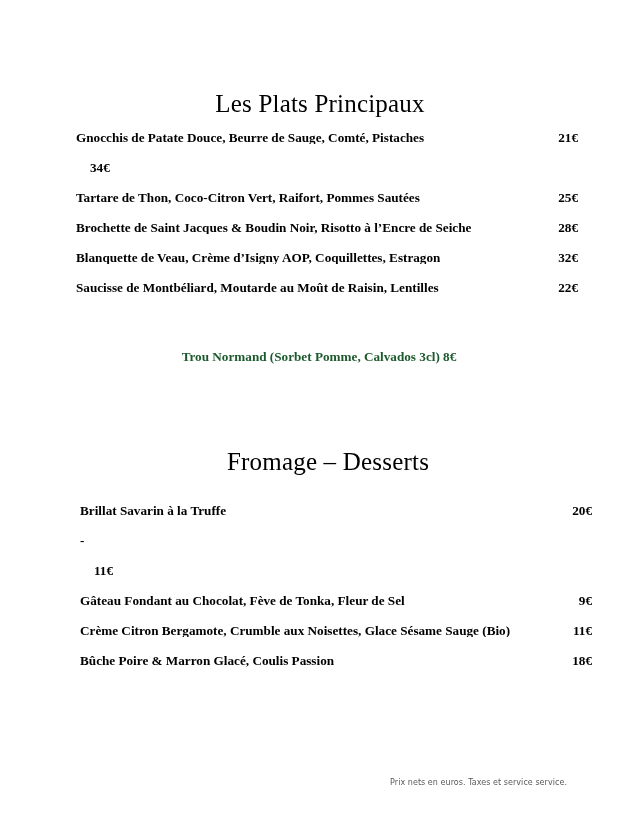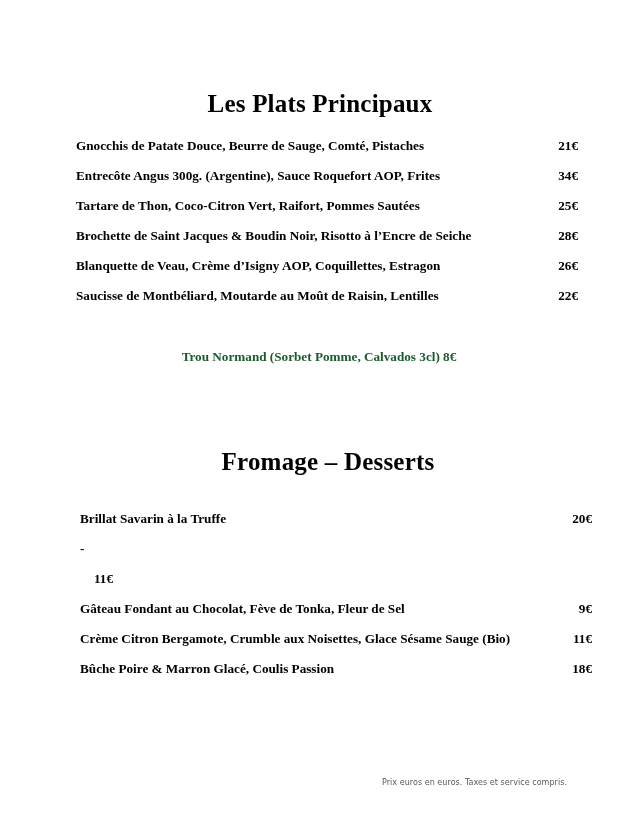--- a/index.html
+++ b/index.html
@@ -20,21 +20,21 @@
   .page {
     position: relative;
     width: 640px;
     height: 828px;
     box-sizing: border-box;
   }
 
   
   .section-title {
     text-align: center;
-    font-weight: bold;
+    font-weight: normal;
     font-size: 25px;
     letter-spacing: 0.2px;
     color: #000000;
     font-family: "Liberation Serif", "DejaVu Serif", serif;
   }
 
   #title-mains {
     position: absolute;
     left: 0;
     right: 0;
@@ -63,21 +63,21 @@
   }
 
   #list-desserts {
     left: 80px;
     right: 48px;
     top: 504px;
   }
 
   .menu-row {
     display: flex;
-    align-items: center;
+    align-items: flex-start;
     justify-content: space-between;
     font-size: 13.2px;
     font-weight: bold;
     line-height: 1;
     height: 30px;
     white-space: nowrap;
   }
 
   .menu-row .item-name {
     flex: 0 1 auto;
@@ -129,34 +129,33 @@
 <div class="page">
 
   <h1 class="section-title" id="title-mains">Les Plats Principaux</h1>
 
   <ul class="menu-list" id="list-mains">
       <li class="menu-row">
         <span class="item-name">Gnocchis de Patate Douce, Beurre de Sauge, Comté, Pistaches</span>
         <span class="item-price">21€</span>
       </li>
       <li class="menu-row">
-        <span class="item-name">Entrecôte Angus 300g. (Argentine), Sauce Roquefort AOP, Frites</span>
         <span class="item-price">34€</span>
       </li>
       <li class="menu-row">
         <span class="item-name">Tartare de Thon, Coco-Citron Vert, Raifort, Pommes Sautées</span>
         <span class="item-price">25€</span>
       </li>
       <li class="menu-row">
         <span class="item-name">Brochette de Saint Jacques &amp; Boudin Noir, Risotto à l’Encre de Seiche</span>
         <span class="item-price">28€</span>
       </li>
       <li class="menu-row">
         <span class="item-name">Blanquette de Veau, Crème d’Isigny AOP, Coquillettes, Estragon</span>
-        <span class="item-price">26€</span>
+        <span class="item-price">32€</span>
       </li>
       <li class="menu-row">
         <span class="item-name">Saucisse de Montbéliard, Moutarde au Moût de Raisin, Lentilles</span>
         <span class="item-price">22€</span>
       </li>
     </ul>
 
   <div id="palate-cleanser" style="color: rgb(28, 90, 45);">Trou Normand (Sorbet Pomme, Calvados 3cl) 8€</div>
 
   <h1 class="section-title" id="title-desserts">Fromage – Desserts</h1>
@@ -180,15 +179,15 @@
       <li class="menu-row">
         <span class="item-name">Crème Citron Bergamote, Crumble aux Noisettes, Glace Sésame Sauge (Bio)</span>
         <span class="item-price">11€</span>
       </li>
       <li class="menu-row">
         <span class="item-name">Bûche Poire &amp; Marron Glacé, Coulis Passion</span>
         <span class="item-price">18€</span>
       </li>
     </ul>
 
-  <div id="footer-note" style="color: rgb(89, 89, 89);">Prix euros en euros. Taxes et service compris.</div>
+  <div id="footer-note" style="color: rgb(89, 89, 89);">Prix nets en euros. Taxes et service service.</div>
 
 </div>
 
 </body></html>

